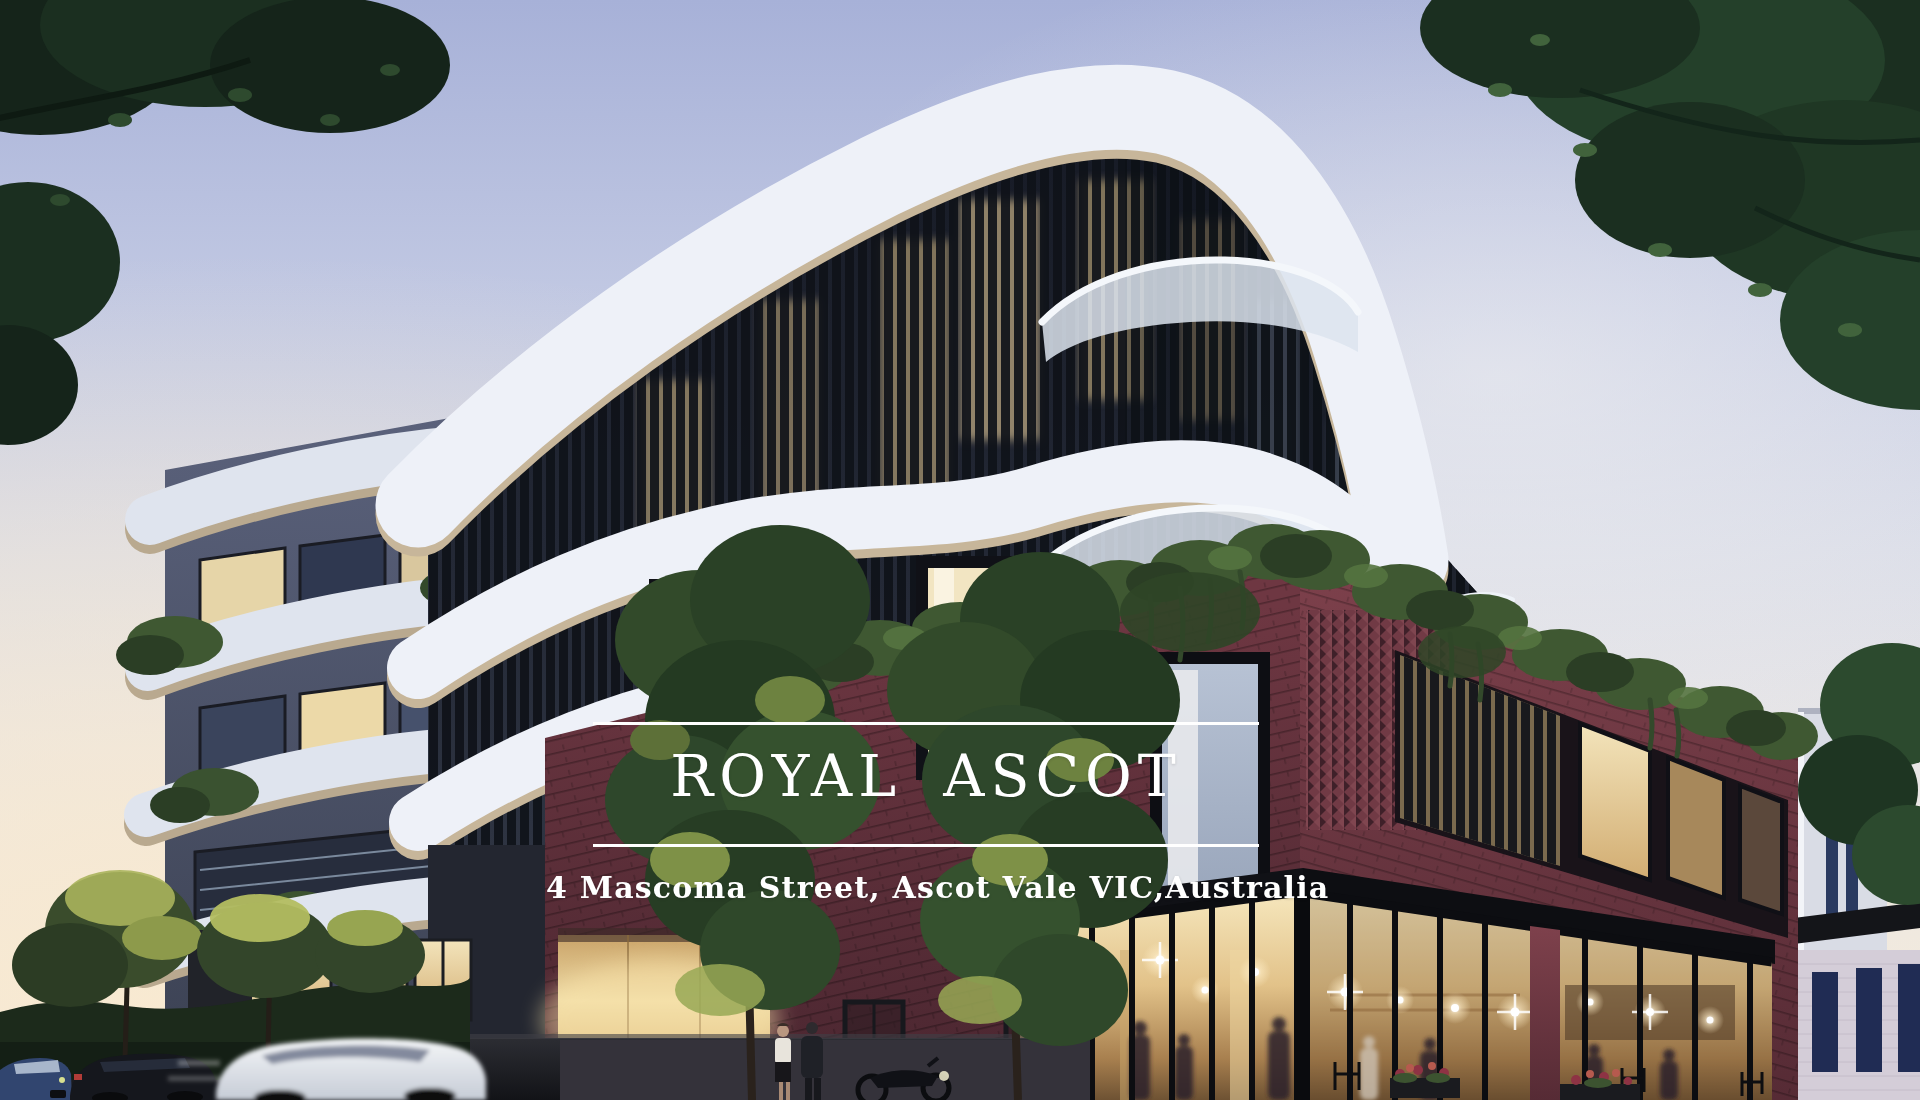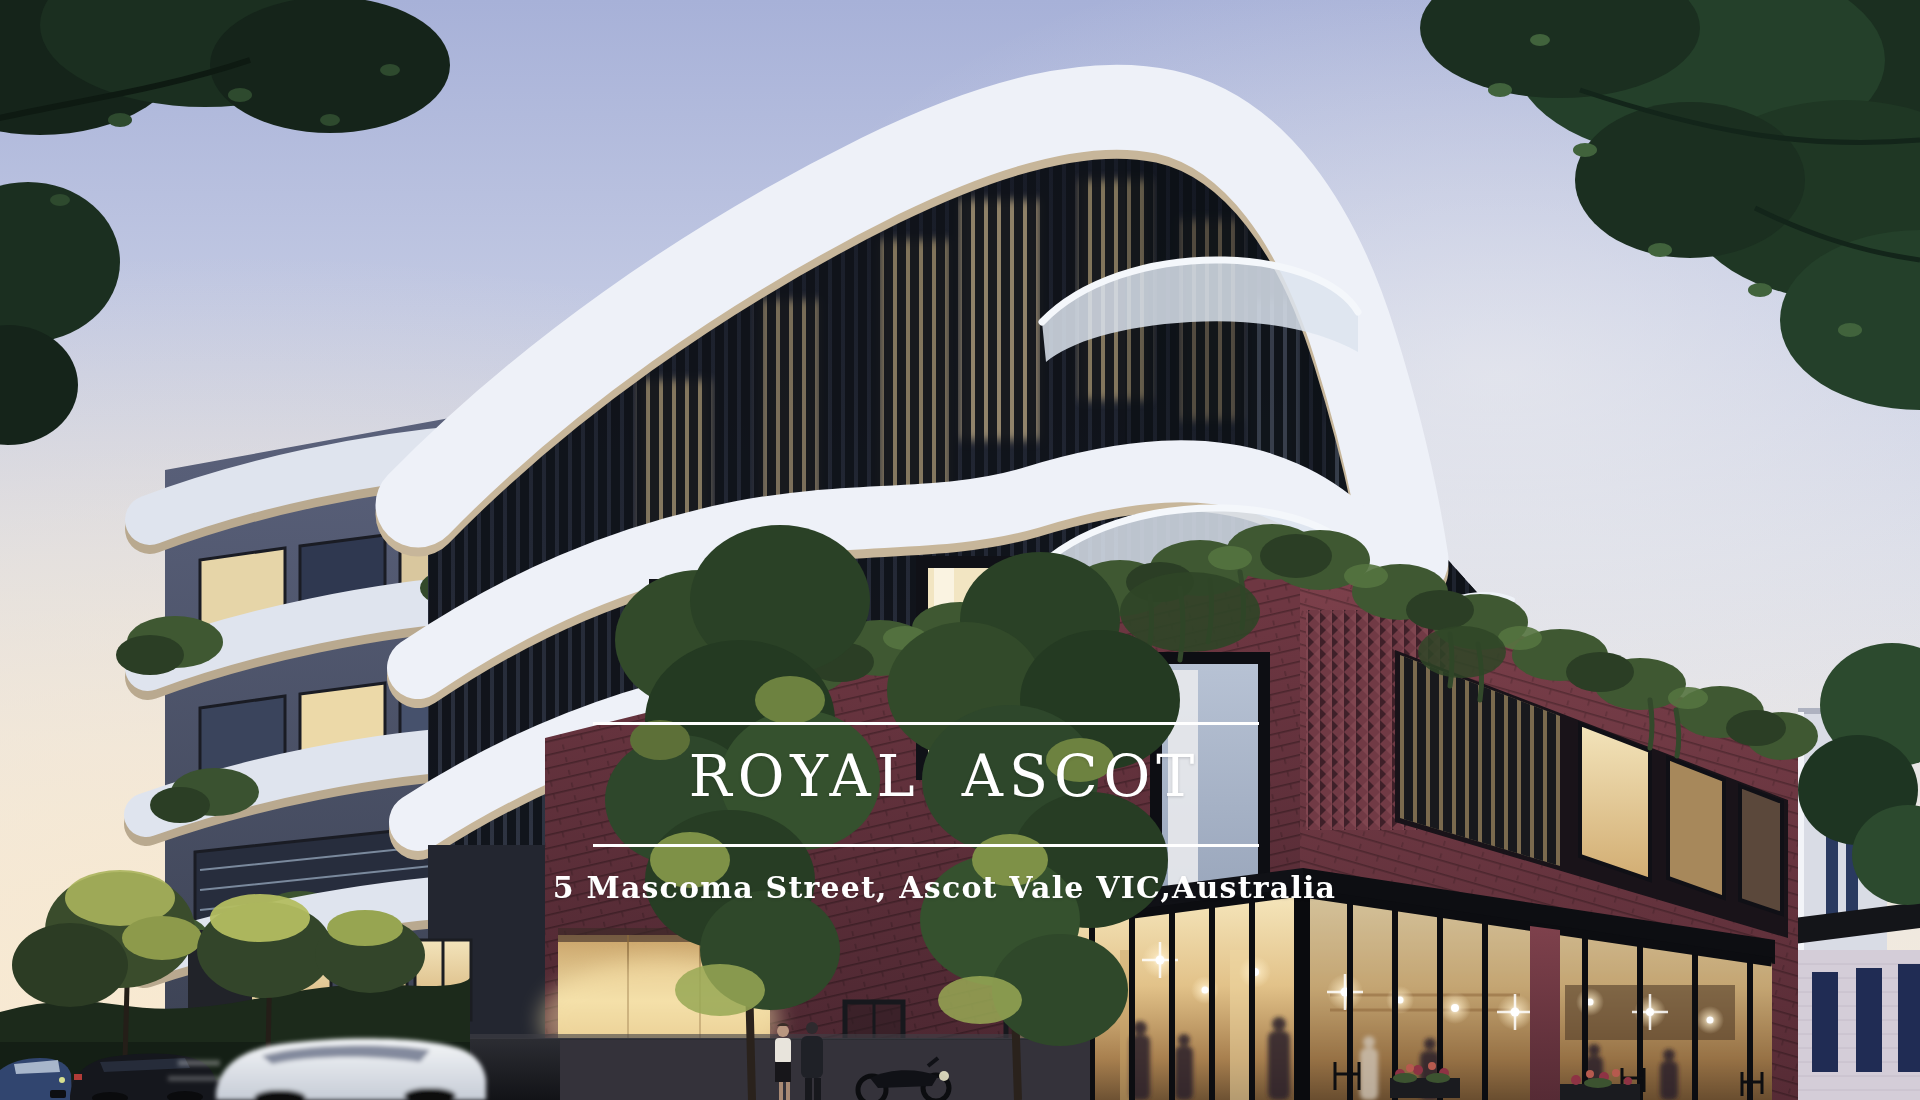--- a/index.html
+++ b/index.html
@@ -1,20 +1,20 @@
 <!DOCTYPE html>
 <html><head>
 <meta charset="utf-8">
 <style>
   html,body{margin:0;padding:0;background:#000;}
   .stage{position:relative;width:1920px;height:1100px;overflow:hidden;
          font-family:"DejaVu Serif","Liberation Serif",serif;}
   .stage svg{position:absolute;left:0;top:0;width:1920px;height:1100px;display:block;}
   .overlay{position:absolute;left:546px;top:706px;width:760px;height:230px;
-           text-align:center;color:#ffffff;pointer-events:none;padding-left:37px;}
+           text-align:center;color:#ffffff;pointer-events:none;}
   .rule{position:absolute;left:47px;width:666px;height:3px;background:#ffffff;}
   .rule-top{top:16px;}
   .rule-bottom{top:138px;}
   .title{position:absolute;top:34px;left:0;width:100%;margin:0;
          font-size:57px;font-weight:400;line-height:72px;
          letter-spacing:.105em;word-spacing:.3em;white-space:nowrap;
          text-shadow:0 1px 3px rgba(20,20,30,.18);}
   .address{position:absolute;top:160px;left:0;width:100%;
            font-size:30px;font-weight:700;line-height:44px;
            letter-spacing:.04em;white-space:nowrap;
@@ -585,16 +585,16 @@
       <ellipse cx="1858" cy="790" rx="60" ry="55" fill="#1e3522"></ellipse>
       <ellipse cx="1908" cy="855" rx="56" ry="50" fill="#2c4a2e"></ellipse>
     </g>
   </g>
 </svg>
 
 <div class="overlay">
   <div class="rule rule-top"></div>
   <h1 class="title">ROYAL ASCOT</h1>
   <div class="rule rule-bottom"></div>
-  <div class="address">5 Mascoma Street, Ascot Vale VIC,Australia</div>
+  <div class="address">4 Mascoma Street, Ascot Vale VIC,Australia</div>
 </div>
 
 </div>
 
 </body></html>

